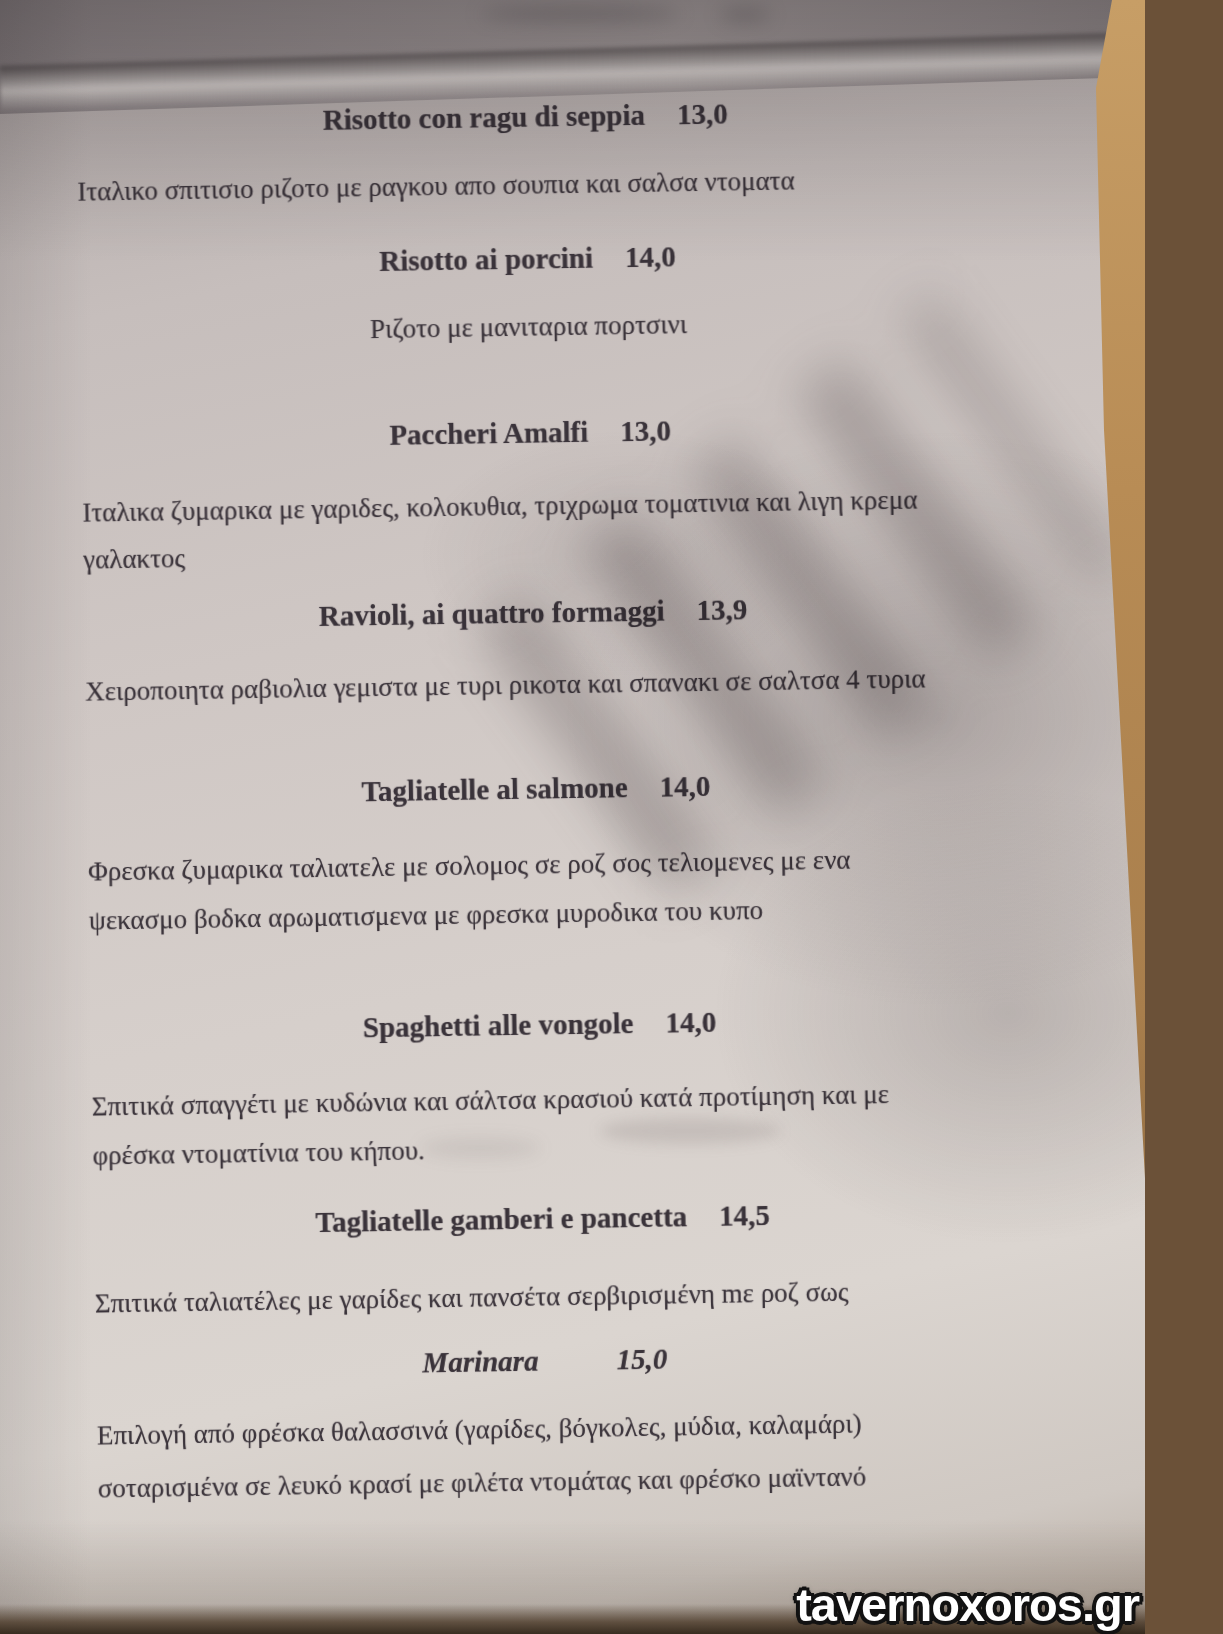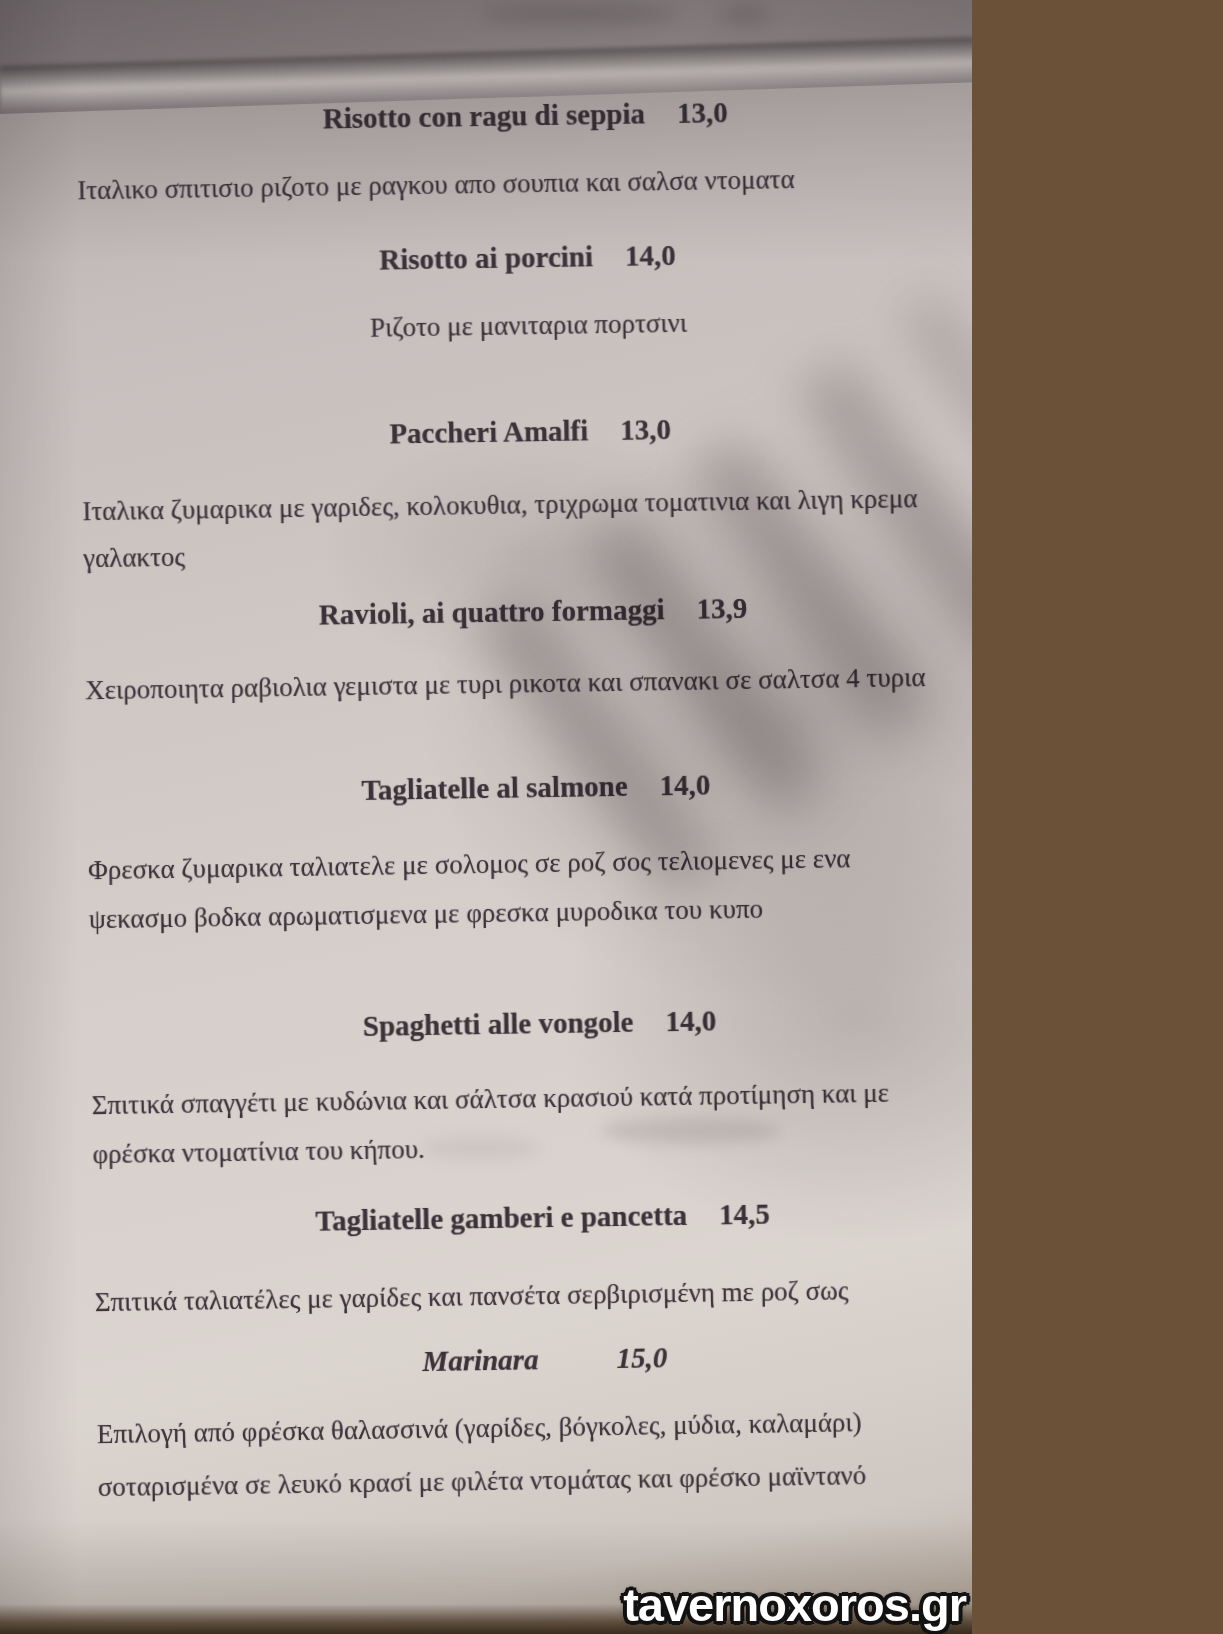--- a/index.html
+++ b/index.html
@@ -1,16 +1,16 @@
 <!DOCTYPE html>
 <html><head>
 <meta charset="utf-8">
 <style>
   html,body{margin:0;padding:0;background:#6b5138;}
-  .photo{position:relative;width:972px;height:1634px;overflow:hidden;
+  .photo{position:relative;width:1145px;height:1634px;overflow:hidden;
          font-family:"Liberation Serif", serif;}
   
   .backdrop{position:absolute;inset:0;
     background:linear-gradient(to bottom,#c79e66 0%,#b88c55 30%,#a87e4c 62%,#7c5c38 88%,#54402a 100%);}
   
   .paper{position:absolute;inset:0;
     clip-path:polygon(0 0,1112px 0,1096px 88px,1104px 430px,1170px 1634px,0 1634px);
     background:linear-gradient(168deg,#b3abaa 0%,#c6bebc 18%,#cfc7c4 38%,#d6cfcb 58%,#dbd5d0 78%,#cfc8c2 92%,#b5a99e 100%);}
   
   .top-band{position:absolute;left:0;top:0;width:1223px;height:120px;

